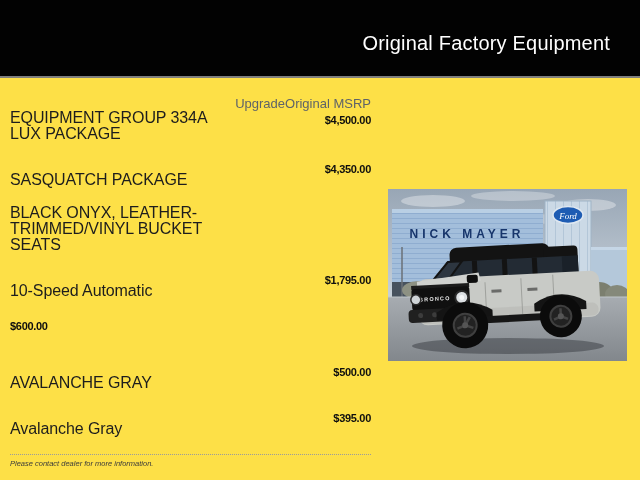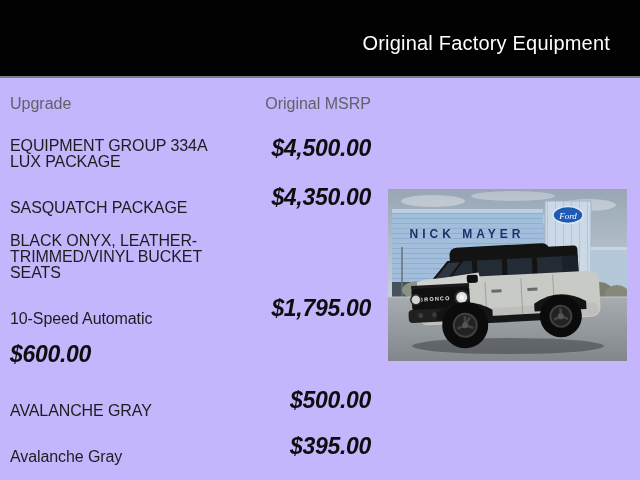--- a/index.html
+++ b/index.html
@@ -1,36 +1,36 @@
 <!DOCTYPE html>
 <html><head>
 <meta charset="utf-8">
 <style>
   html,body{margin:0;padding:0;background:#ffffff;}
   .screen{
-    position:relative;width:640px;height:480px;overflow:hidden;background:#c4b5fd;
+    position:relative;width:640px;height:480px;overflow:hidden;background:#fde047;
     font-family:"Liberation Sans",sans-serif;
   }
   
   .app-header{
     position:absolute;left:0;top:0;width:640px;height:78px;background:#020202;
     border-bottom:2px solid #7f7f7f;box-sizing:border-box;
     display:flex;align-items:center;justify-content:flex-end;padding-right:30px;
   }
   .app-header .title{color:#ffffff;font-size:20px;font-weight:400;letter-spacing:.2px;padding-top:10px;}
   
   .options{position:absolute;left:10px;top:97px;width:361px;}
-  .cols{display:flex;justify-content:space-between;font-size:16px;color:#5f6368;margin-bottom:28px;line-height:13px;}
+  .cols{display:flex;justify-content:flex-end;font-size:13px;color:#5f6368;margin-bottom:0;line-height:13px;}
   .opt-row{display:flex;justify-content:space-between;min-height:29px;margin-bottom:17px;}
   .opt-row:last-of-type{margin-bottom:3px;}
   .opt-label{
     align-self:flex-end;max-width:202px;font-size:16px;line-height:16px;color:#1d1d1d;letter-spacing:-.1px;
   }
   .opt-price{
-    font-size:23px;font-weight:700;color:#0e0e0e;line-height:21px;letter-spacing:-.3px;white-space:nowrap;font-style:italic;
+    font-size:11px;font-weight:700;color:#0e0e0e;line-height:21px;letter-spacing:-.3px;white-space:nowrap;
   }
   .divider{border-top:1px dotted #9b9b9b;height:0;margin-top:2px;}
   .disclaimer{margin-top:4px;font-style:italic;font-size:7.5px;line-height:10px;color:#3a3a3a;}
   
   .photo{position:absolute;left:388px;top:189px;width:239px;height:172px;overflow:hidden;}
   .photo svg{display:block;}
 </style>
 </head>
 <body>
 

